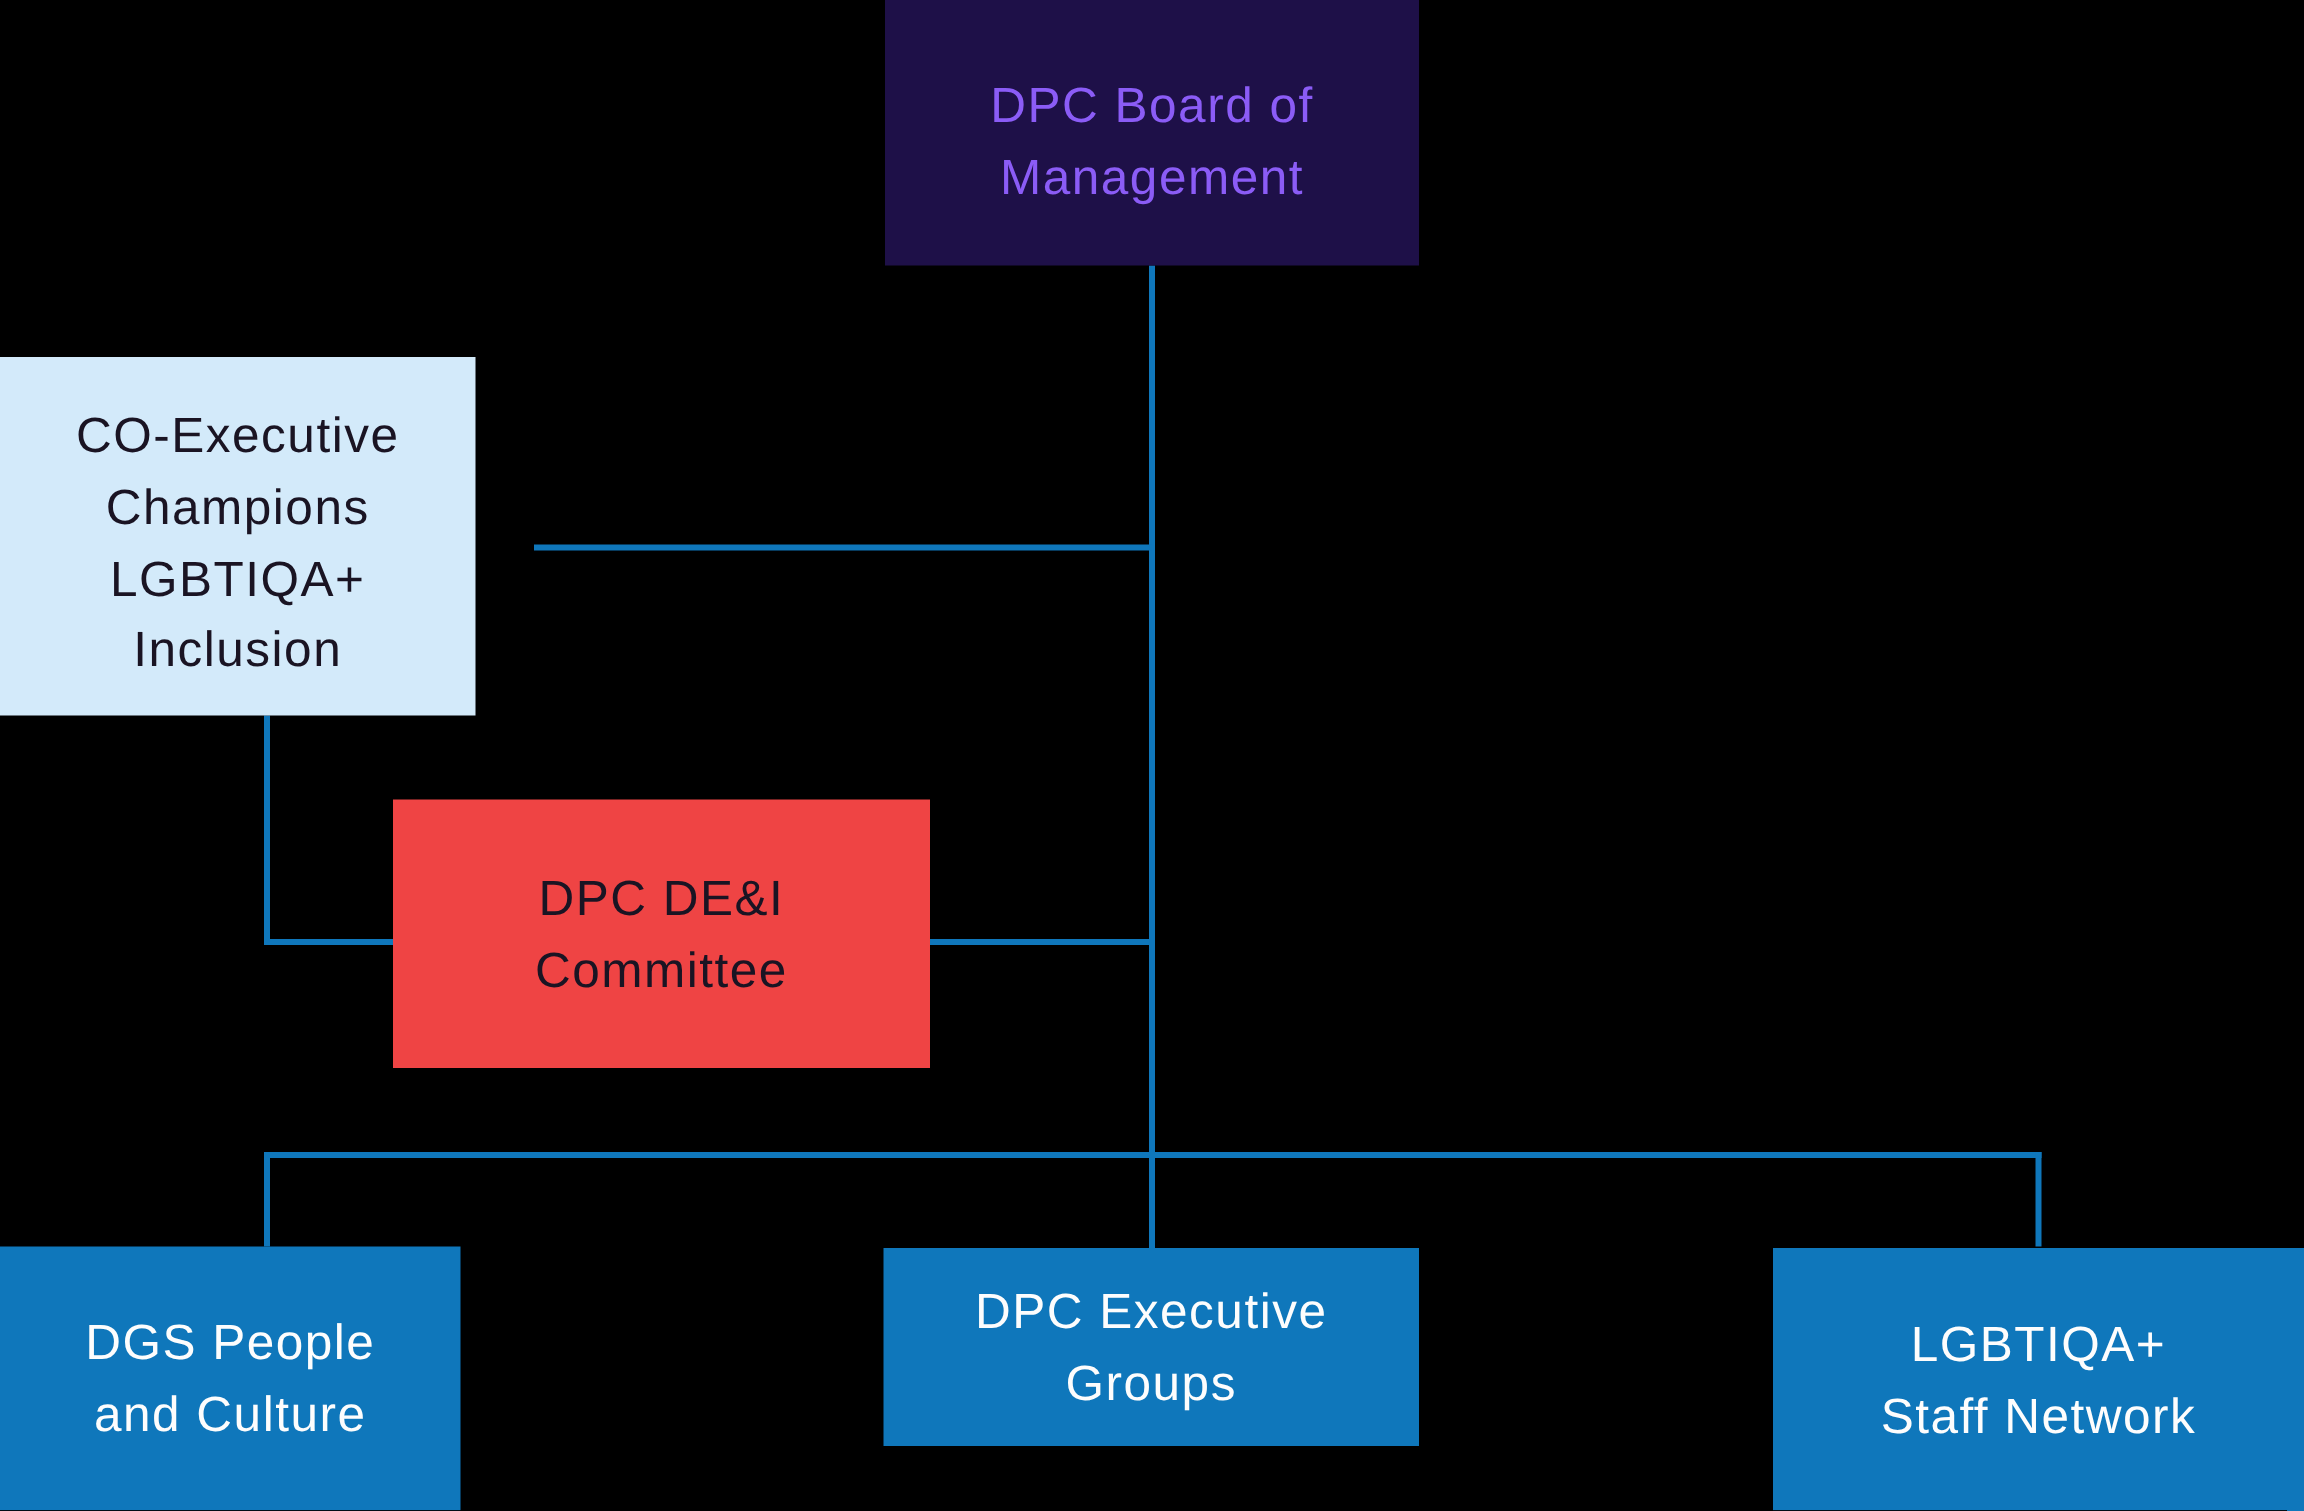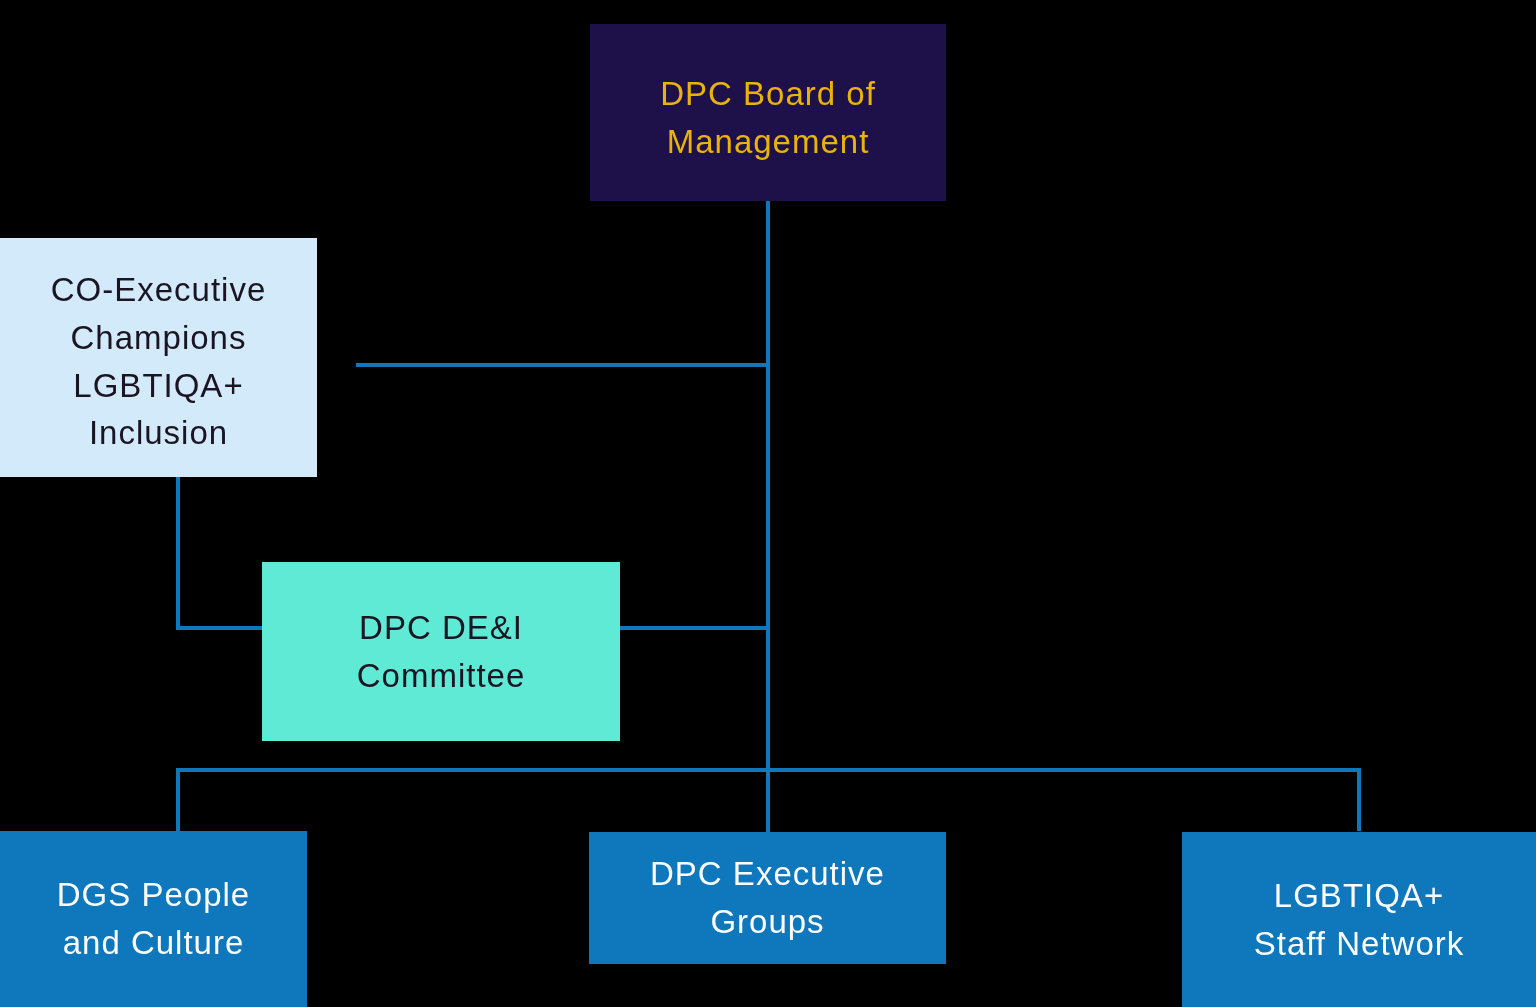--- a/index.html
+++ b/index.html
@@ -22,24 +22,24 @@
     justify-content: center;
     text-align: center;
     font-size: 33px;
     line-height: 1.45;
     letter-spacing: 1px;
     box-sizing: border-box;
   }
   .node .label {
     white-space: pre-line;
   }
-  .node--navy   { background: #1e1048; color: #eab308; margin-top: 24px; }
+  .node--navy   { background: #1e1048; color: #8b5cf6; }
   .node--blue   { background: #0f77bb; color: #fdfdfd; }
   .node--lblue  { background: #d3eafa; color: #1a1423; }
-  .node--mint   { background: #5eead4; color: #1a1423; margin-top: 29px; }
+  .node--mint   { background: #ef4444; color: #1a1423; }
 
   #node-board          { left: 590px;  top: 0px;   width: 356px; height: 177px; padding-top: 10px; }
   #node-co-exec        { left: 0px;    top: 238px; width: 317px; height: 239px; padding-top: 8px; }
   #node-dei            { left: 262px;  top: 533px; width: 358px; height: 179px; }
   #node-dgs            { left: 0px;    top: 831px; width: 307px; height: 176px; }
   #node-exec-groups    { left: 589px;  top: 832px; width: 357px; height: 132px; }
   #node-staff-network  { left: 1182px; top: 832px; width: 354px; height: 175px; }
 
   .edge {
     position: absolute;

